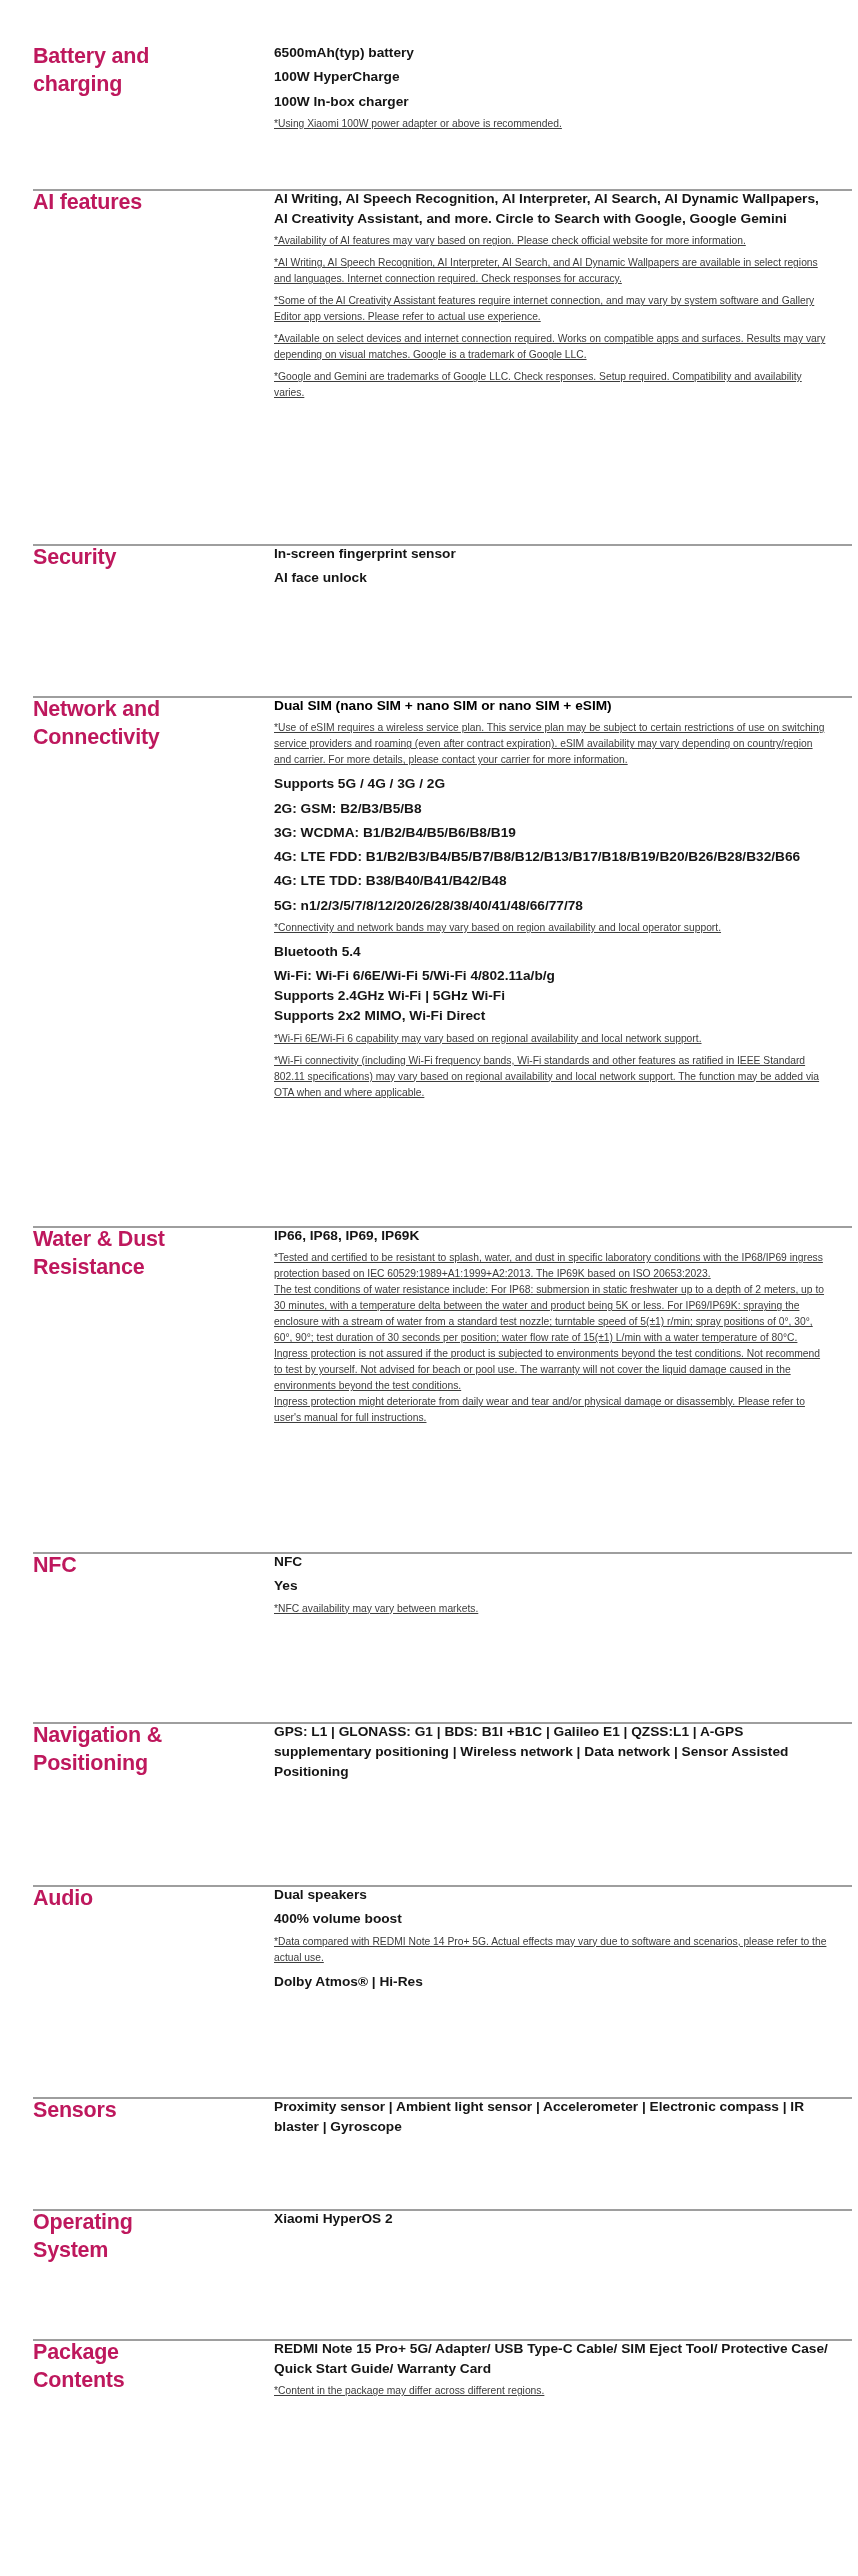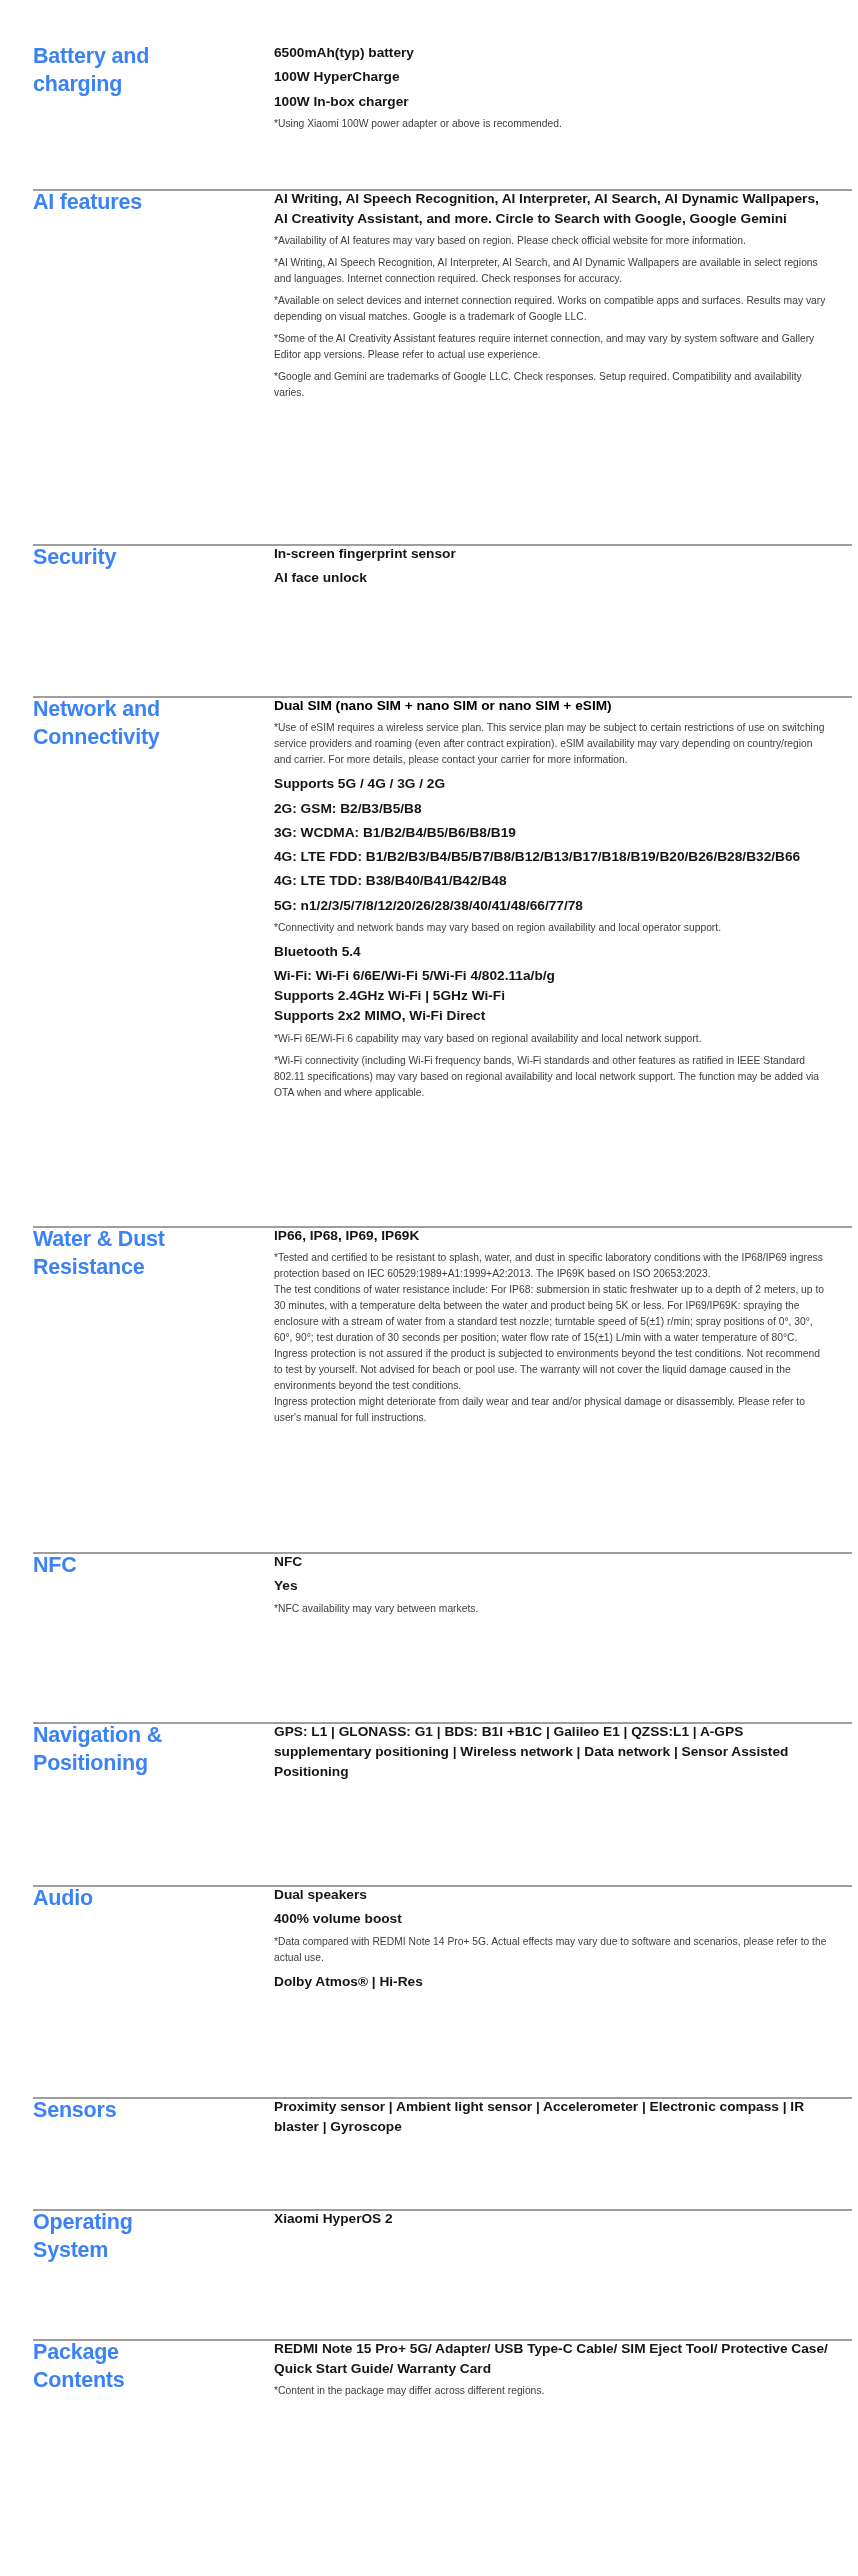--- a/index.html
+++ b/index.html
@@ -31,21 +31,21 @@
     height: 1.7px;
     background: #9e9e9e;
   }
   h2.section-title {
     flex: 0 0 208px;
     margin-left: 33px;
     font-size: 21.5px;
     font-weight: 700;
     line-height: 27.5px;
     letter-spacing: -0.2px;
-    color: #3b82f6;
+    color: #be185d;
     white-space: pre-line;
   }
   .section-content {
     margin-left: 33px;
     width: 556px;
   }
   .section-content p.value {
     font-size: 13.7px;
     line-height: 20px;
     color: #151515;
@@ -60,20 +60,21 @@
     color: #000000;
     margin: 0 0 4.3px 0;
     white-space: pre-line;
   }
   .section-content p.note {
     font-size: 10.3px;
     line-height: 16px;
     color: #3d3d3d;
     margin: 4.3px 0 6px 0;
     white-space: pre-line;
+    text-decoration: underline;
   }
 </style>
 </head>
 <body>
 
 <main id="spec-page">
 
   <section class="spec-section first" style="height:189px">
     <h2 class="section-title">Battery and
 charging</h2>
@@ -85,22 +86,22 @@
       </div>
   </section>
 
   <section class="spec-section" style="height:355px">
     <div class="divider"></div>
     <h2 class="section-title">AI features</h2>
     <div class="section-content">
         <p class="value">AI Writing, AI Speech Recognition, AI Interpreter, AI Search, AI Dynamic Wallpapers, AI Creativity Assistant, and more. Circle to Search with Google, Google Gemini</p>
         <p class="note">*Availability of AI features may vary based on region. Please check official website for more information.</p>
         <p class="note">*AI Writing, AI Speech Recognition, AI Interpreter, AI Search, and AI Dynamic Wallpapers are available in select regions and languages. Internet connection required. Check responses for accuracy.</p>
+        <p class="note">*Some of the AI Creativity Assistant features require internet connection, and may vary by system software and Gallery Editor app versions. Please refer to actual use experience.</p>
         <p class="note">*Available on select devices and internet connection required. Works on compatible apps and surfaces. Results may vary depending on visual matches. Google is a trademark of Google LLC.</p>
-        <p class="note">*Some of the AI Creativity Assistant features require internet connection, and may vary by system software and Gallery Editor app versions. Please refer to actual use experience.</p>
         <p class="note">*Google and Gemini are trademarks of Google LLC. Check responses. Setup required. Compatibility and availability varies.</p>
       </div>
   </section>
 
   <section class="spec-section" style="height:152px">
     <div class="divider"></div>
     <h2 class="section-title">Security</h2>
     <div class="section-content">
         <p class="value">In-screen fingerprint sensor</p>
         <p class="value">AI face unlock</p>

